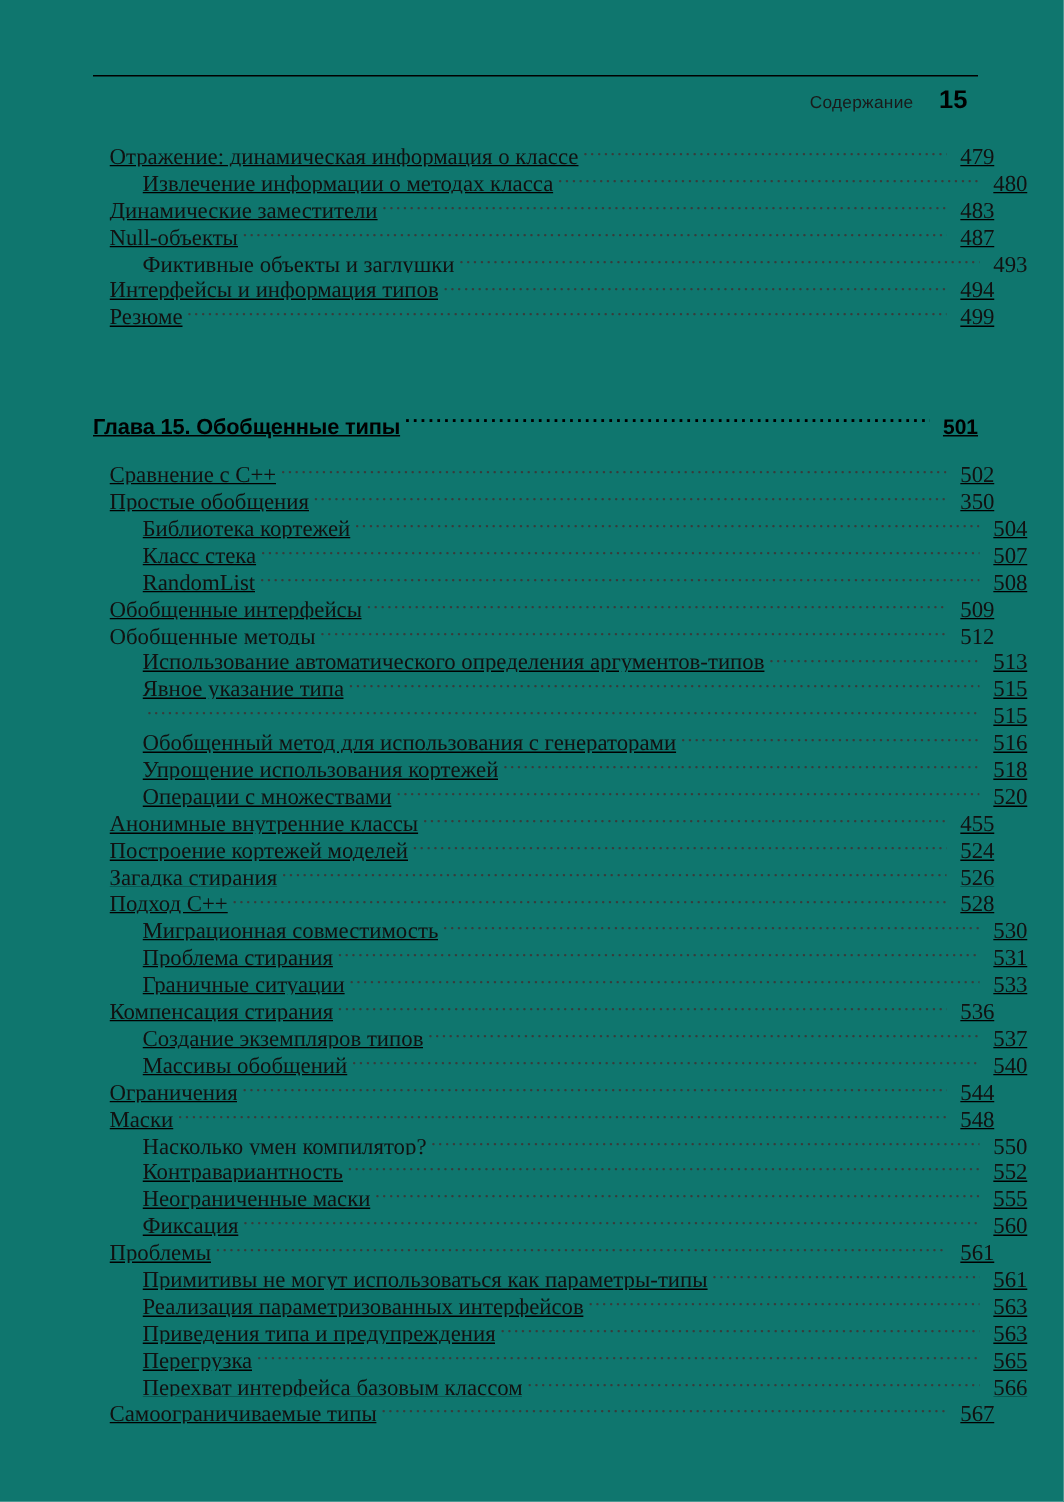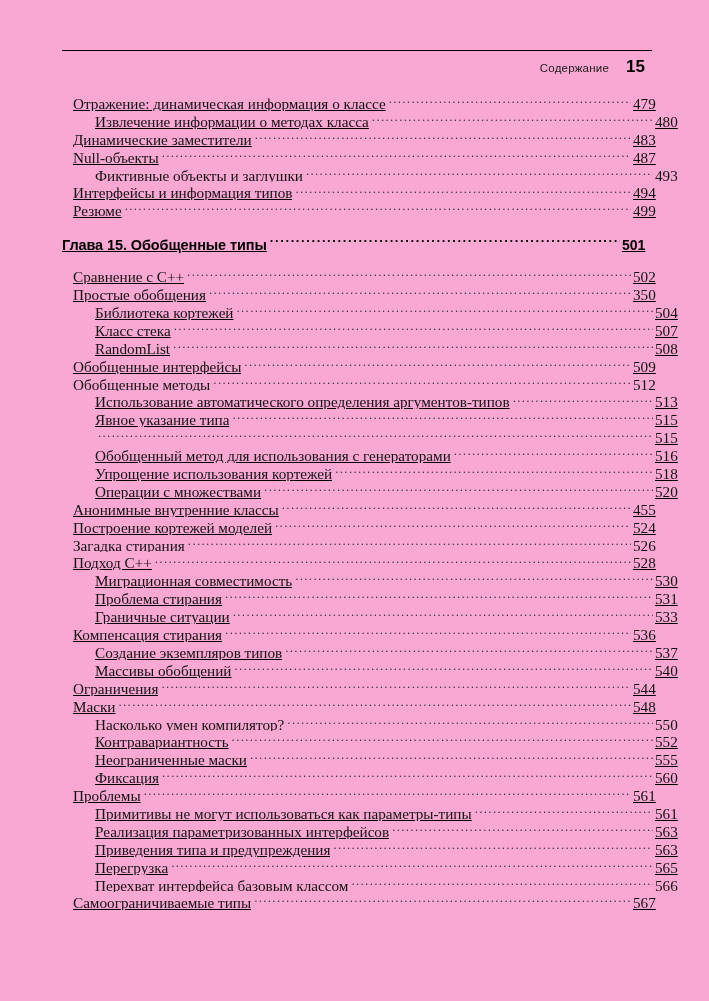--- a/index.html
+++ b/index.html
@@ -16,21 +16,21 @@
     overflow: hidden;
     position: relative;
   }
 
   .page {
     position: absolute;
     left: 0;
     top: 0;
     width: 709px;
     height: 1001px;
-    background: #f9a8d4;
+    background: #0f766e;
   }
 
   
   .running-head {
     position: absolute;
     left: 62px;
     top: 50px;
     width: 590px;
   }
   .head-rule {
@@ -104,33 +104,34 @@
     position: absolute;
     left: 0;
     bottom: 0.08em;
     white-space: nowrap;
   }
 
   .toc-entry .pageno {
     font-size: 15.2px;
     color: #111111;
     width: 30px;
-    text-align: left;
+    text-align: right;
     flex: 0 0 auto;
   }
 
   
   .lvl-1 { padding-left: 11px; }
   .lvl-2 { padding-left: 33px; }
 
   
   .toc-entry.chapter {
     height: 22px;
     line-height: 22px;
     padding-left: 0;
+    margin-top: 39px;
   }
   .toc-entry.chapter .title {
     font-family: "Liberation Sans", "DejaVu Sans", sans-serif;
     font-weight: bold;
     font-size: 14.5px;
     color: #000;
     letter-spacing: -0.1px;
   }
   .toc-entry.chapter .pageno {
     font-family: "Liberation Sans", "DejaVu Sans", sans-serif;

